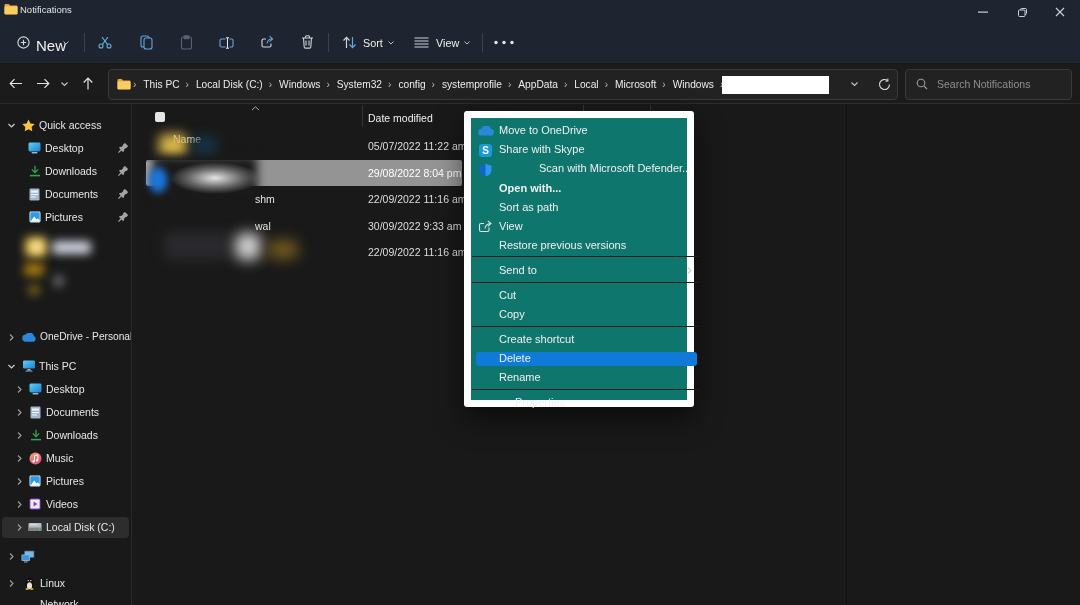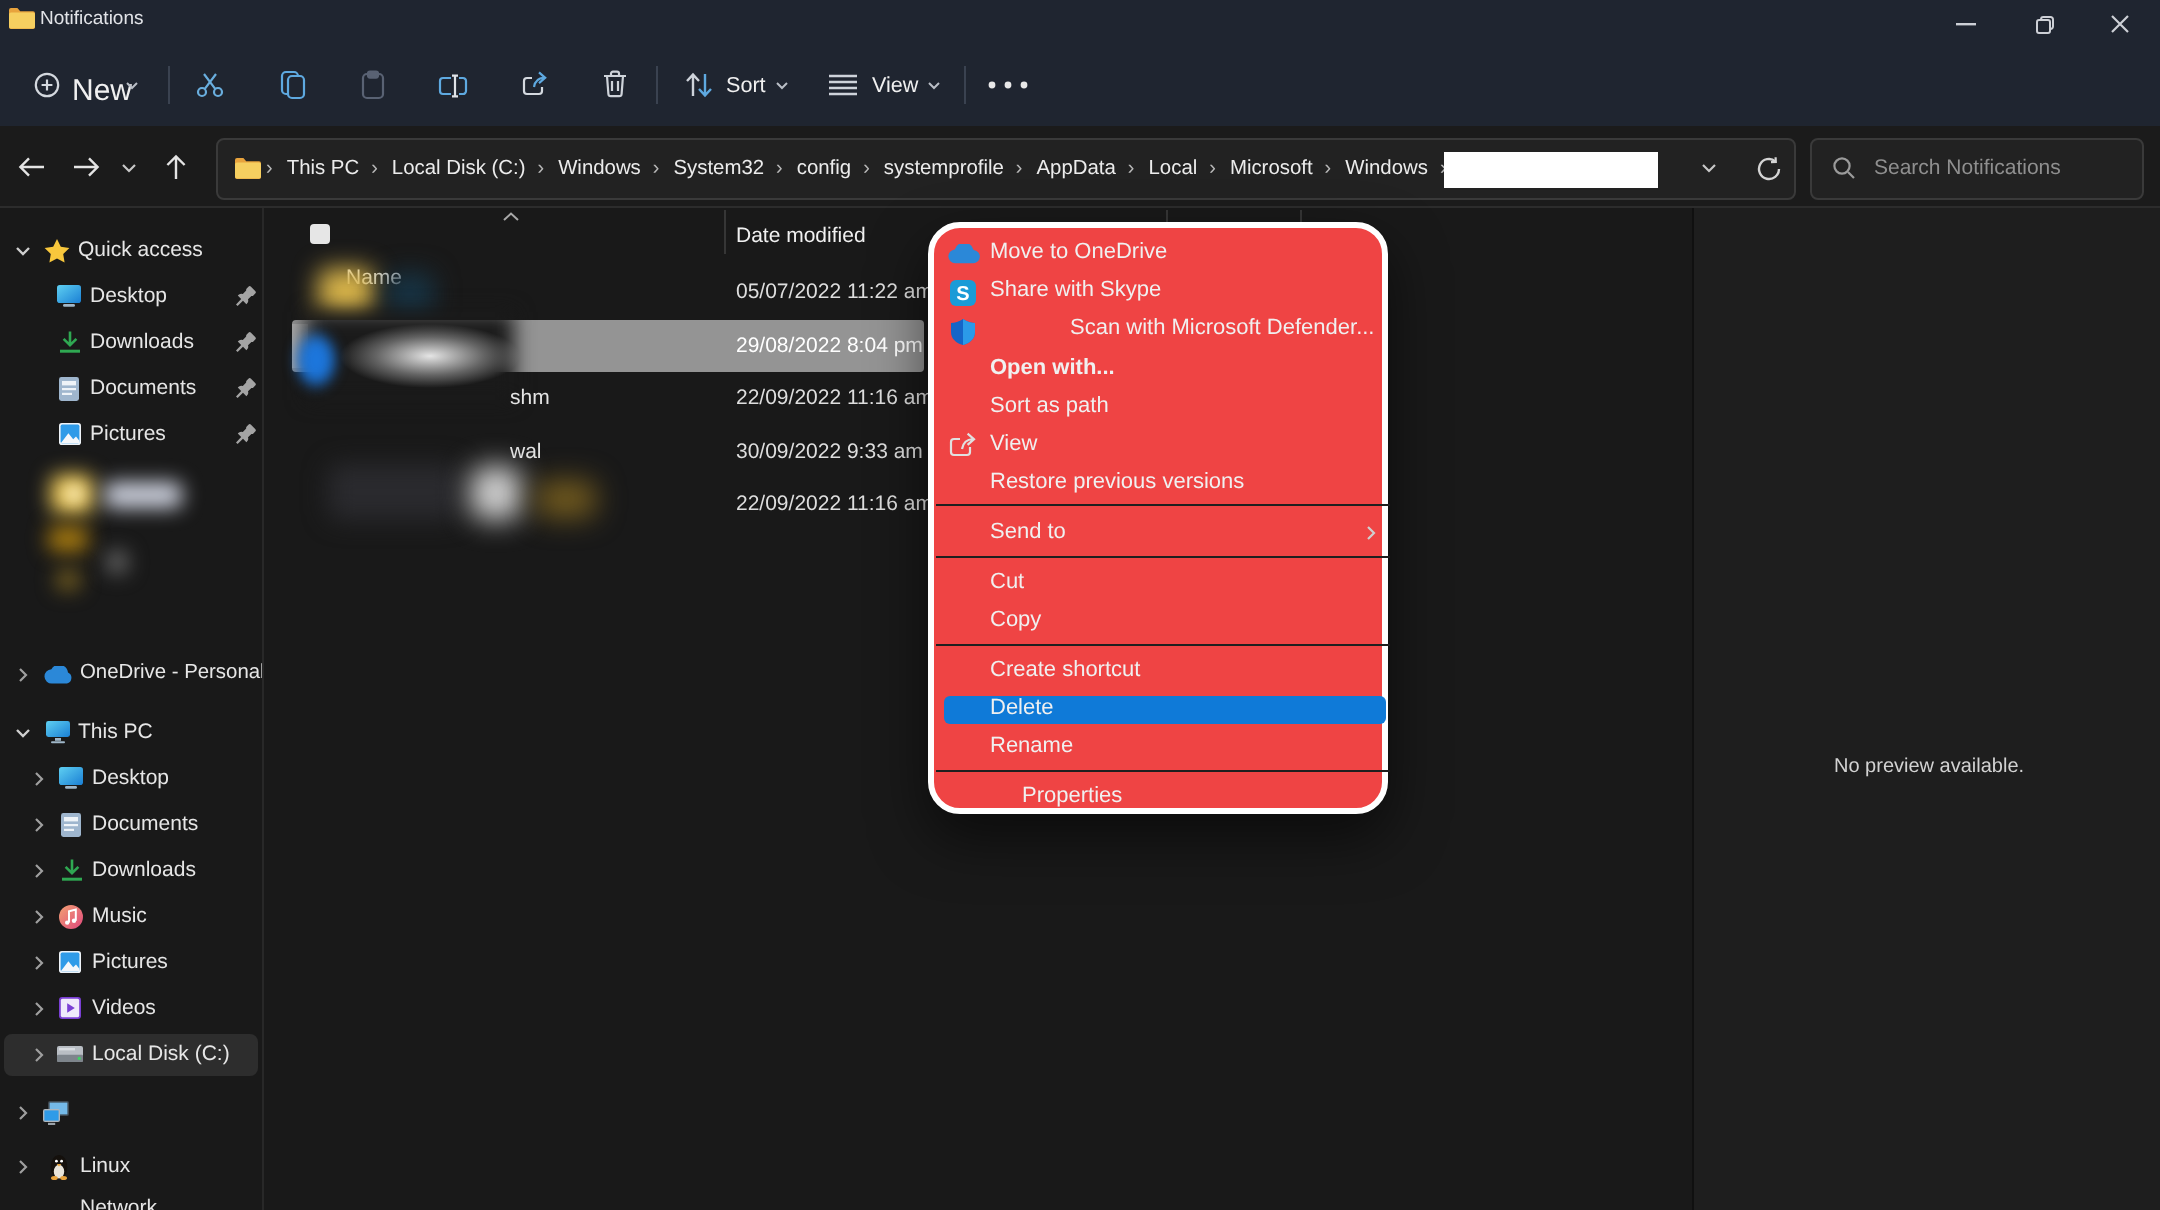--- a/index.html
+++ b/index.html
@@ -343,25 +343,22 @@
       <div class="ab txt" style="left:236px;top:90px;color:#dedede;">22/09/2022 11:16 am</div>
       <div class="ab txt" style="left:123px;top:117px;color:#e4e4e4;">wal</div>
       <div class="ab txt" style="left:236px;top:117px;color:#dedede;">30/09/2022 9:33 am</div>
       <div class="ab" style="left:32px;top:128px;width:66px;height:28px;background:#2a2a2e;border-radius:6px;filter:blur(6px);"></div>
       <div class="ab" style="left:103px;top:129px;width:26px;height:27px;background:#cfcfcf;border-radius:8px;filter:blur(7px);"></div>
       <div class="ab" style="left:136px;top:136px;width:30px;height:19px;background:#70591e;border-radius:6px;filter:blur(7px);"></div>
       <div class="ab txt" style="left:236px;top:143px;color:#dedede;">22/09/2022 11:16 am</div>
     </div>
 
   <div class="ab" style="left:846px;top:104px;width:1px;height:501px;background:#101010;"></div>
-  <div class="ab" style="left:847px;top:104px;width:233px;height:501px;background:#1e1e1e;">
-    <div class="ab txt" style="left:70px;top:275px;font-size:10px;color:#d2d2d2;">No preview available.</div>
-  </div>
-
-  <div class="ab" id="ctxmenu" style="left:464px;top:111px;width:230px;height:296px;background:#ef4444;border:3px solid #ffffff;border-radius:16px;box-shadow:0 12px 28px rgba(0,0,0,0.55);">
+
+  <div class="ab" id="ctxmenu" style="left:464px;top:111px;width:230px;height:296px;background:#0f766e;border:7px solid #ffffff;border-radius:3px;box-shadow:0 12px 28px rgba(0,0,0,0.55);">
       <svg class="ab" style="left:7px;top:8px" width="16" height="10" viewBox="0 0 16 10">
         <path d="M3.8 9.6 a3.4 3.4 0 0 1 -0.4-6.8 A4.9 4.9 0 0 1 12.8 3 a3.3 3.3 0 0 1 -0.4 6.6 z" fill="#2b88d8"></path>
       </svg>
       <div class="ab txt" style="left:28px;top:7px;font-size:11px;color:#f0f0f0;">Move to OneDrive</div>
       <svg class="ab" style="left:8px;top:26px" width="13" height="13" viewBox="0 0 13 13">
         <rect width="13" height="13" rx="3" fill="#1a9bd7"></rect>
         <text x="6.5" y="10.2" text-anchor="middle" font-size="10" font-weight="bold" fill="#fff" font-family="Liberation Sans">S</text>
       </svg>
       <div class="ab txt" style="left:28px;top:26px;font-size:11px;color:#f0f0f0;">Share with Skype</div>
       <svg class="ab" style="left:8px;top:45px" width="13" height="14" viewBox="0 0 13 14">

